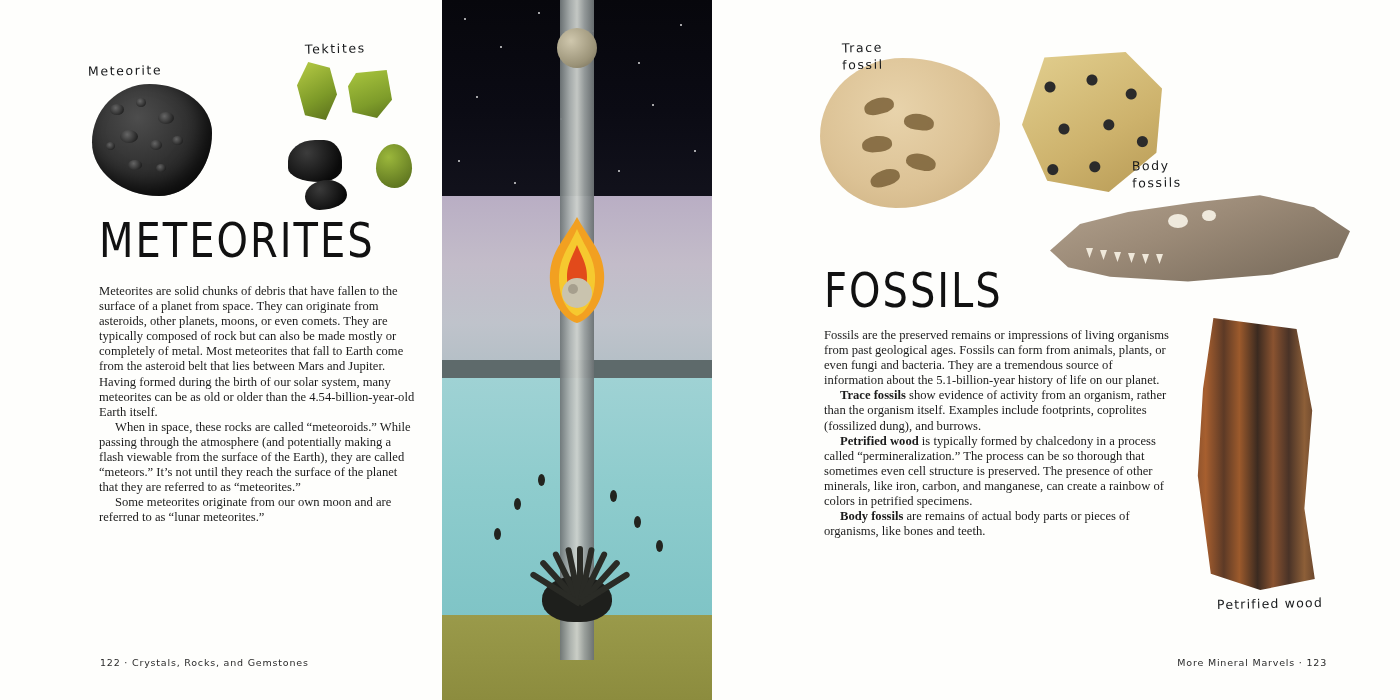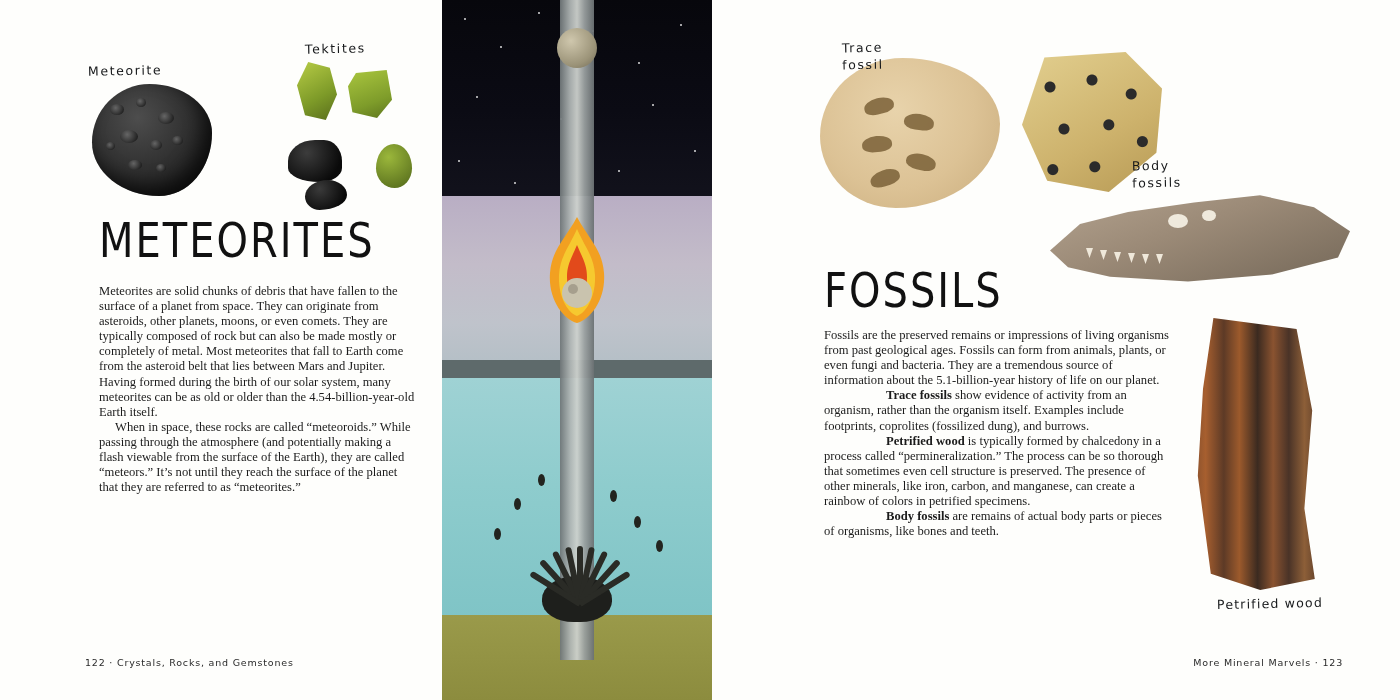--- a/index.html
+++ b/index.html
@@ -56,33 +56,33 @@
   .body-copy {
     position: absolute;
     font-family: "Liberation Serif", serif;
     font-size: 12.6px;
     line-height: 15.1px;
     color: #1b1b1b;
     text-align: left;
   }
   .body-copy p { margin: 0; }
   .body-copy p.indent { text-indent: 16px; }
-  .body-copy b { font-weight: 700; margin-left: 46px; }
+  .body-copy b { font-weight: 700; }
 
   
   .folio {
     position: absolute;
     bottom: 32px;
     font-family: "DejaVu Sans", sans-serif;
     font-size: 9.5px;
     letter-spacing: 0.8px;
     color: #2a2a2a;
   }
-  .folio-left  { left: 85px; }
-  .folio-right { right: 57px; }
+  .folio-left  { left: 100px; }
+  .folio-right { right: 73px; }
 
   
   .mid-art { position: absolute; inset: 0; }
   .sky {
     position: absolute; left: 0; right: 0; top: 0; height: 200px;
     background: linear-gradient(#07070c 0%, #0b0b14 55%, #12121c 100%);
   }
   .star {
     position: absolute; width: 2px; height: 2px; border-radius: 50%;
     background: #fff; opacity: .85;
@@ -244,20 +244,21 @@
 
     <div class="hand-label" style="left:88px; top:63px;">Meteorite</div>
 
     <div class="hand-label" style="left:305px; top:41px;">Tektites</div>
 
     <div class="chapter-title" style="left:99px; top:222px;">METEORITES</div>
 
     <div class="body-copy" style="left:99px; top:284px; width:316px;">
       <p>Meteorites are solid chunks of debris that have fallen to the surface of a planet from space. They can originate from asteroids, other planets, moons, or even comets. They are typically composed of rock but can also be made mostly or completely of metal. Most meteorites that fall to Earth come from the asteroid belt that lies between Mars and Jupiter. Having formed during the birth of our solar system, many meteorites can be as old or older than the 4.54-billion-year-old Earth itself.</p>
       <p class="indent">When in space, these rocks are called “meteoroids.” While passing through the atmosphere (and potentially making a flash viewable from the surface of the Earth), they are called “meteors.” It’s not until they reach the surface of the planet that they are referred to as “meteorites.”</p>
+      <p class="indent">Some meteorites originate from our own moon and are referred to as “lunar meteorites.”</p>
     </div>
 
     <div class="folio folio-left">122 · Crystals, Rocks, and Gemstones</div>
   </div>
 
   <div class="page page-mid">
     <div class="mid-art">
       <div class="sky">
         <span class="star" style="left:22px;top:18px"></span>
         <span class="star" style="left:58px;top:46px"></span>

